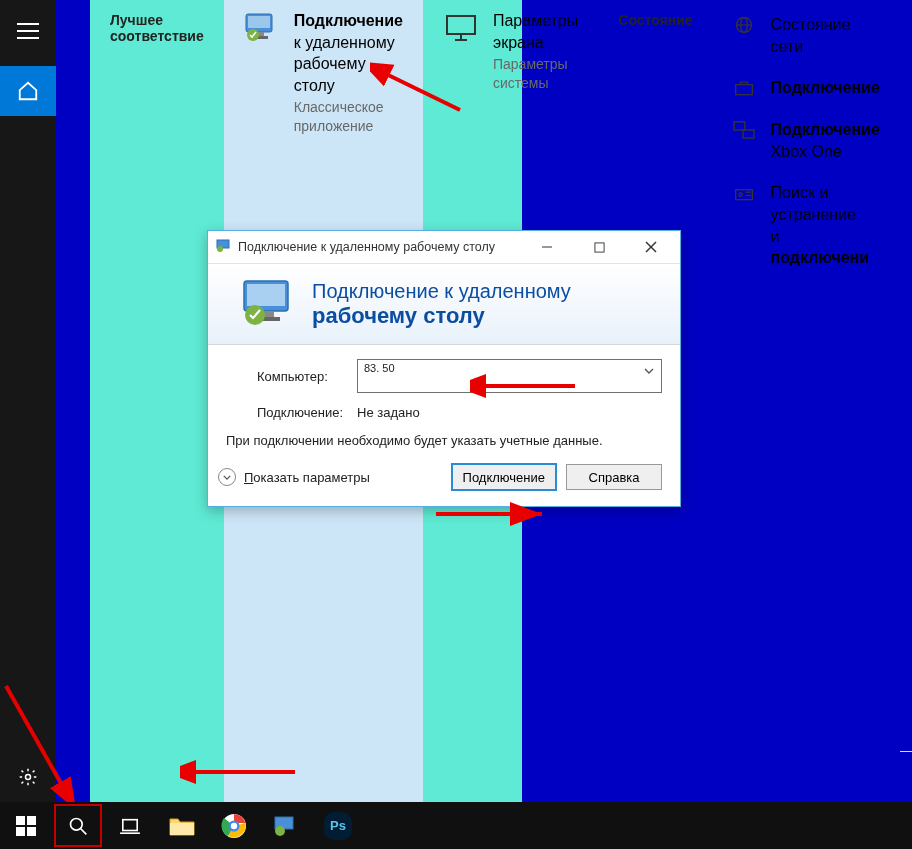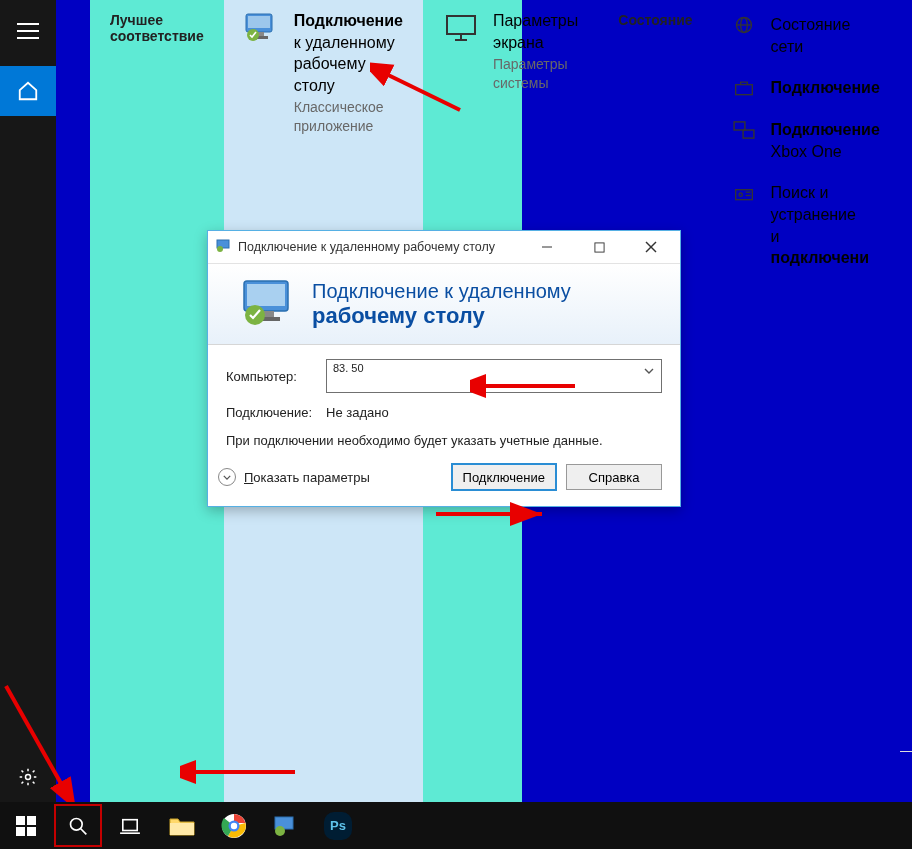--- a/index.html
+++ b/index.html
@@ -113,21 +113,21 @@
   }
   .dialog .banner {
     height: 82px; background: linear-gradient(#fff,#e8f1fa);
     border-top:1px solid #e3e3e3; border-bottom:1px solid #d6d6d6;
     display:flex; align-items:center; padding:0 32px; gap:14px;
   }
   .dialog .banner-text { color:#0a4ea2; line-height:1.15; }
   .dialog .banner-text .l1 { font-size: 20px; font-weight: 400; }
   .dialog .banner-text .l2 { font-size: 22px; font-weight: 700; }
   .dialog .body { padding: 14px 18px 4px 18px; color:#222; font-size:13px;}
-  .dialog .form-row { display:flex; align-items:center; margin-bottom:12px; }
+  .dialog .form-row { display:flex; align-items:center; margin-bottom:12px;margin-left:31px; }
   .dialog .form-row .flabel { width: 100px; }
   .dialog .combo {
     flex:1; height:34px; border:1px solid #707070; position:relative;
     background:#fff; display:flex; align-items:center; padding:0 22px 16px 6px;
     font-size:11px;
   }
   .dialog .combo .arrow {
     position:absolute; right:4px; top:3px; width:16px; height:16px;
     display:flex; align-items:center; justify-content:center; color:#555;
   }

